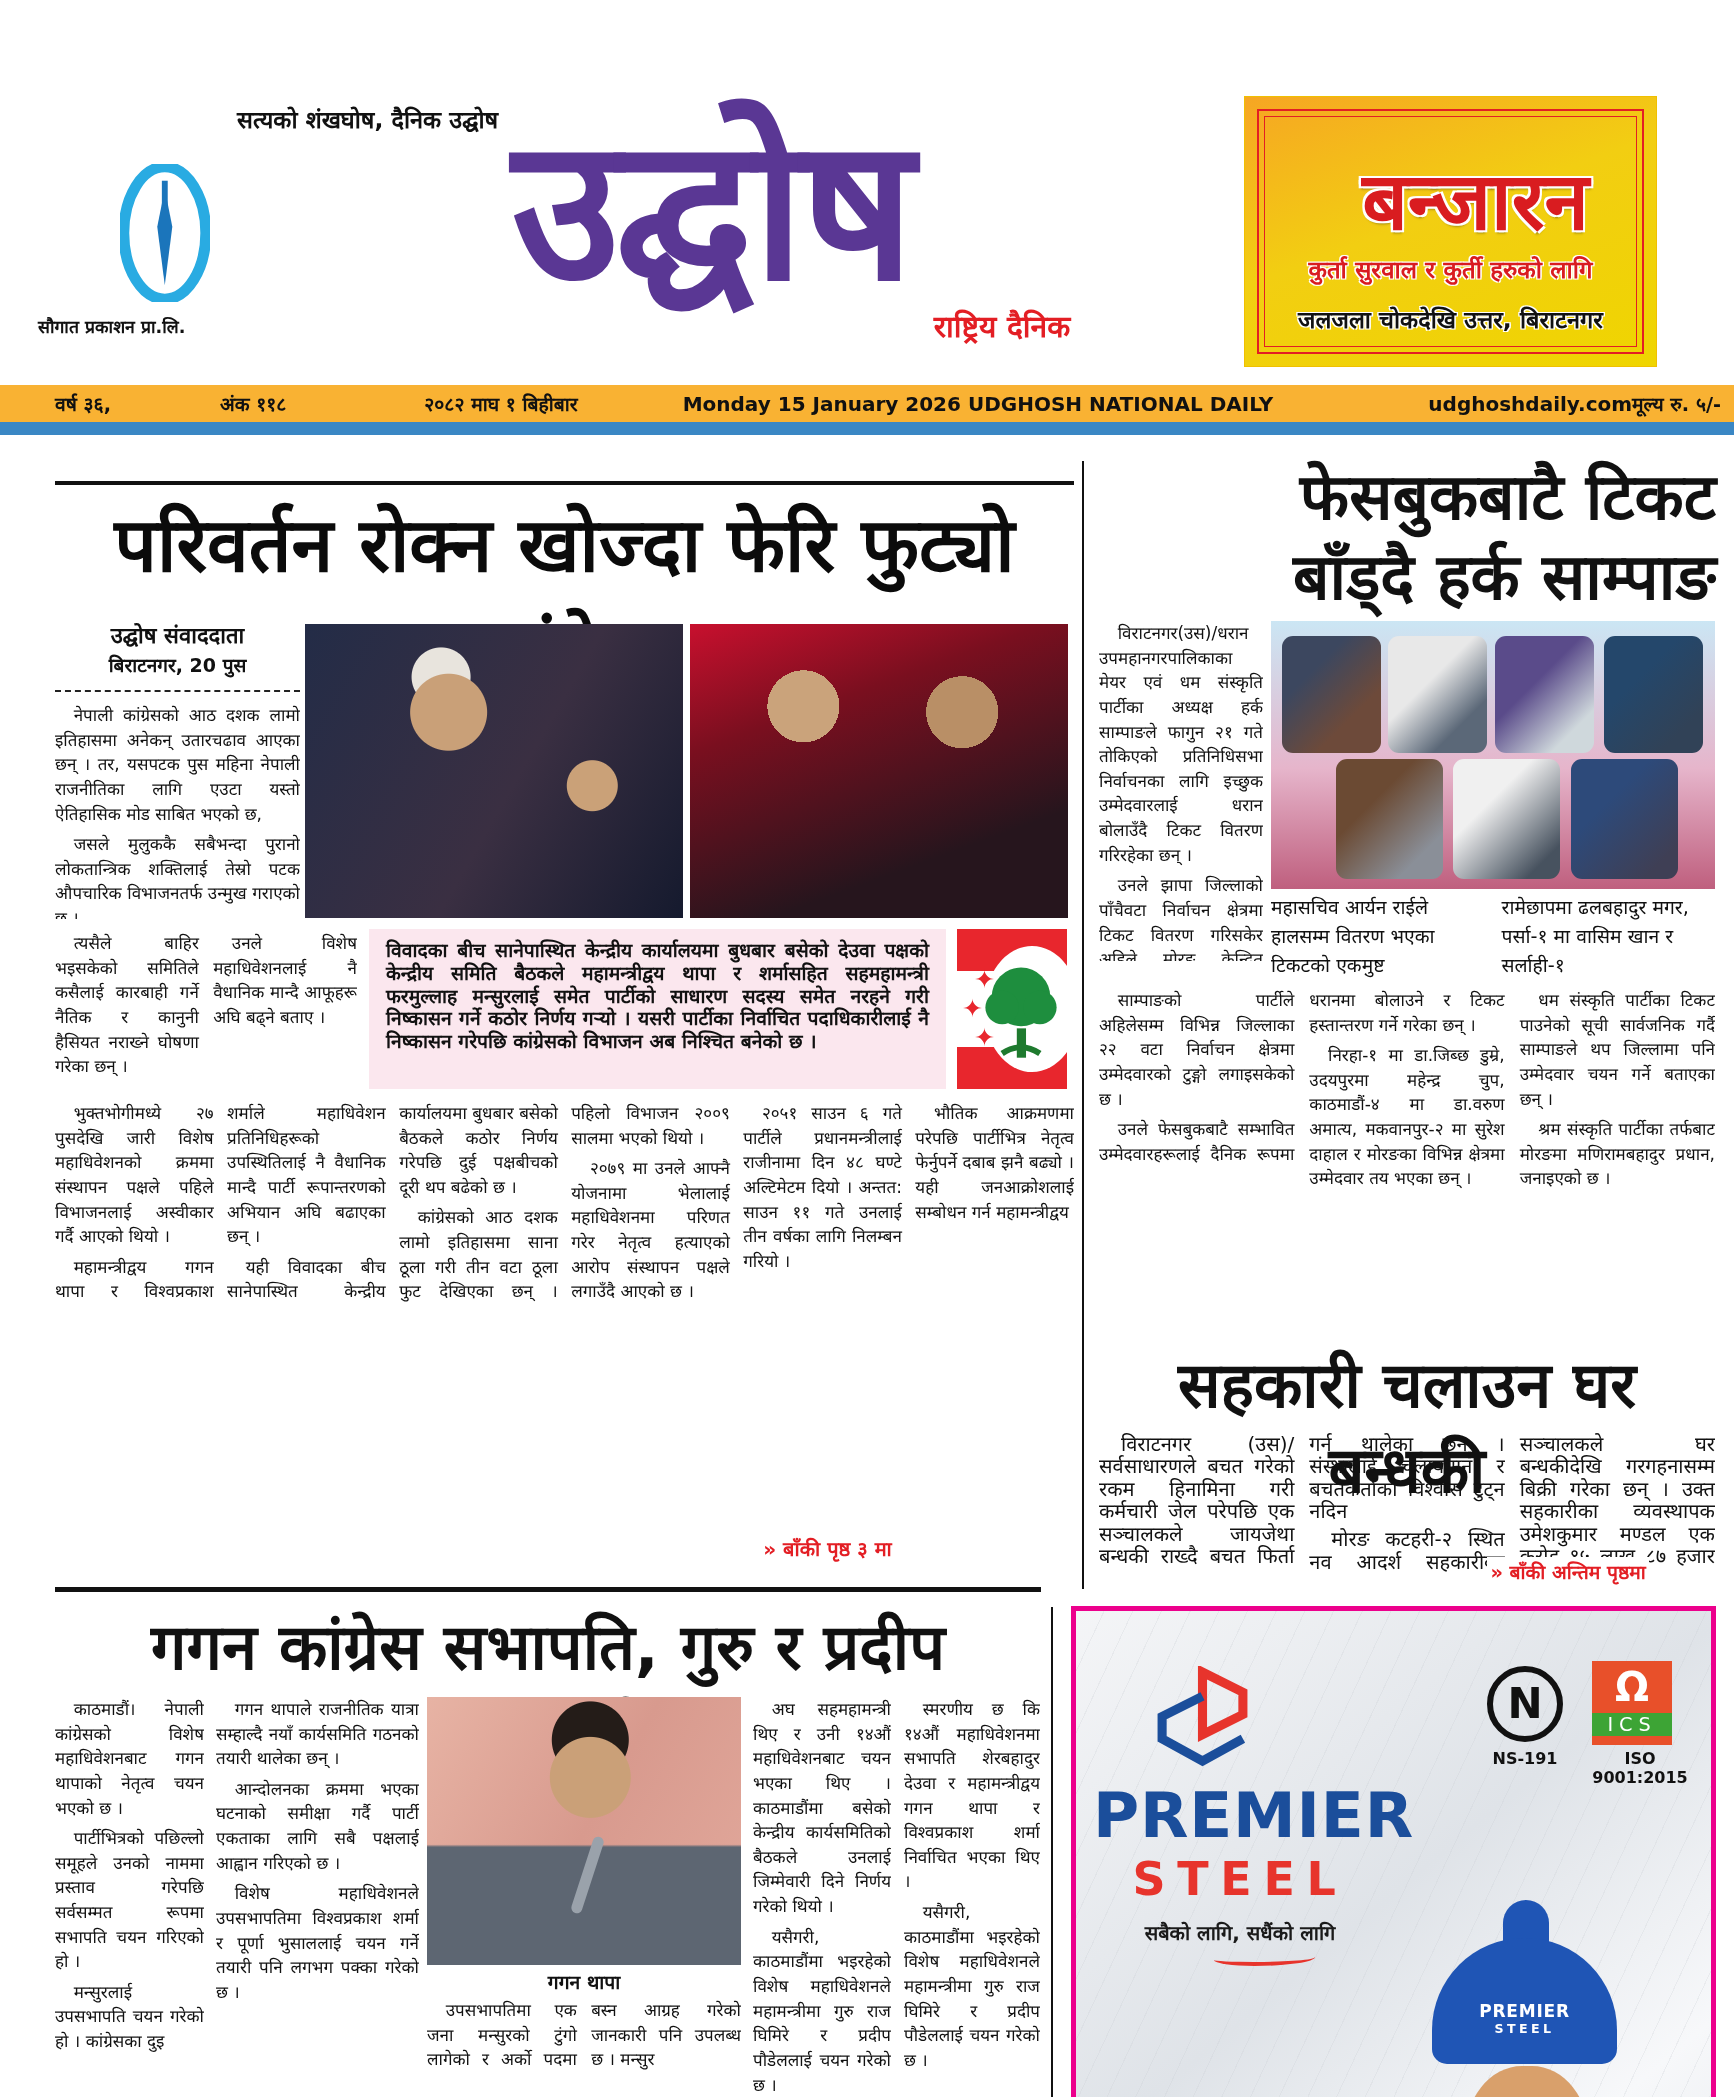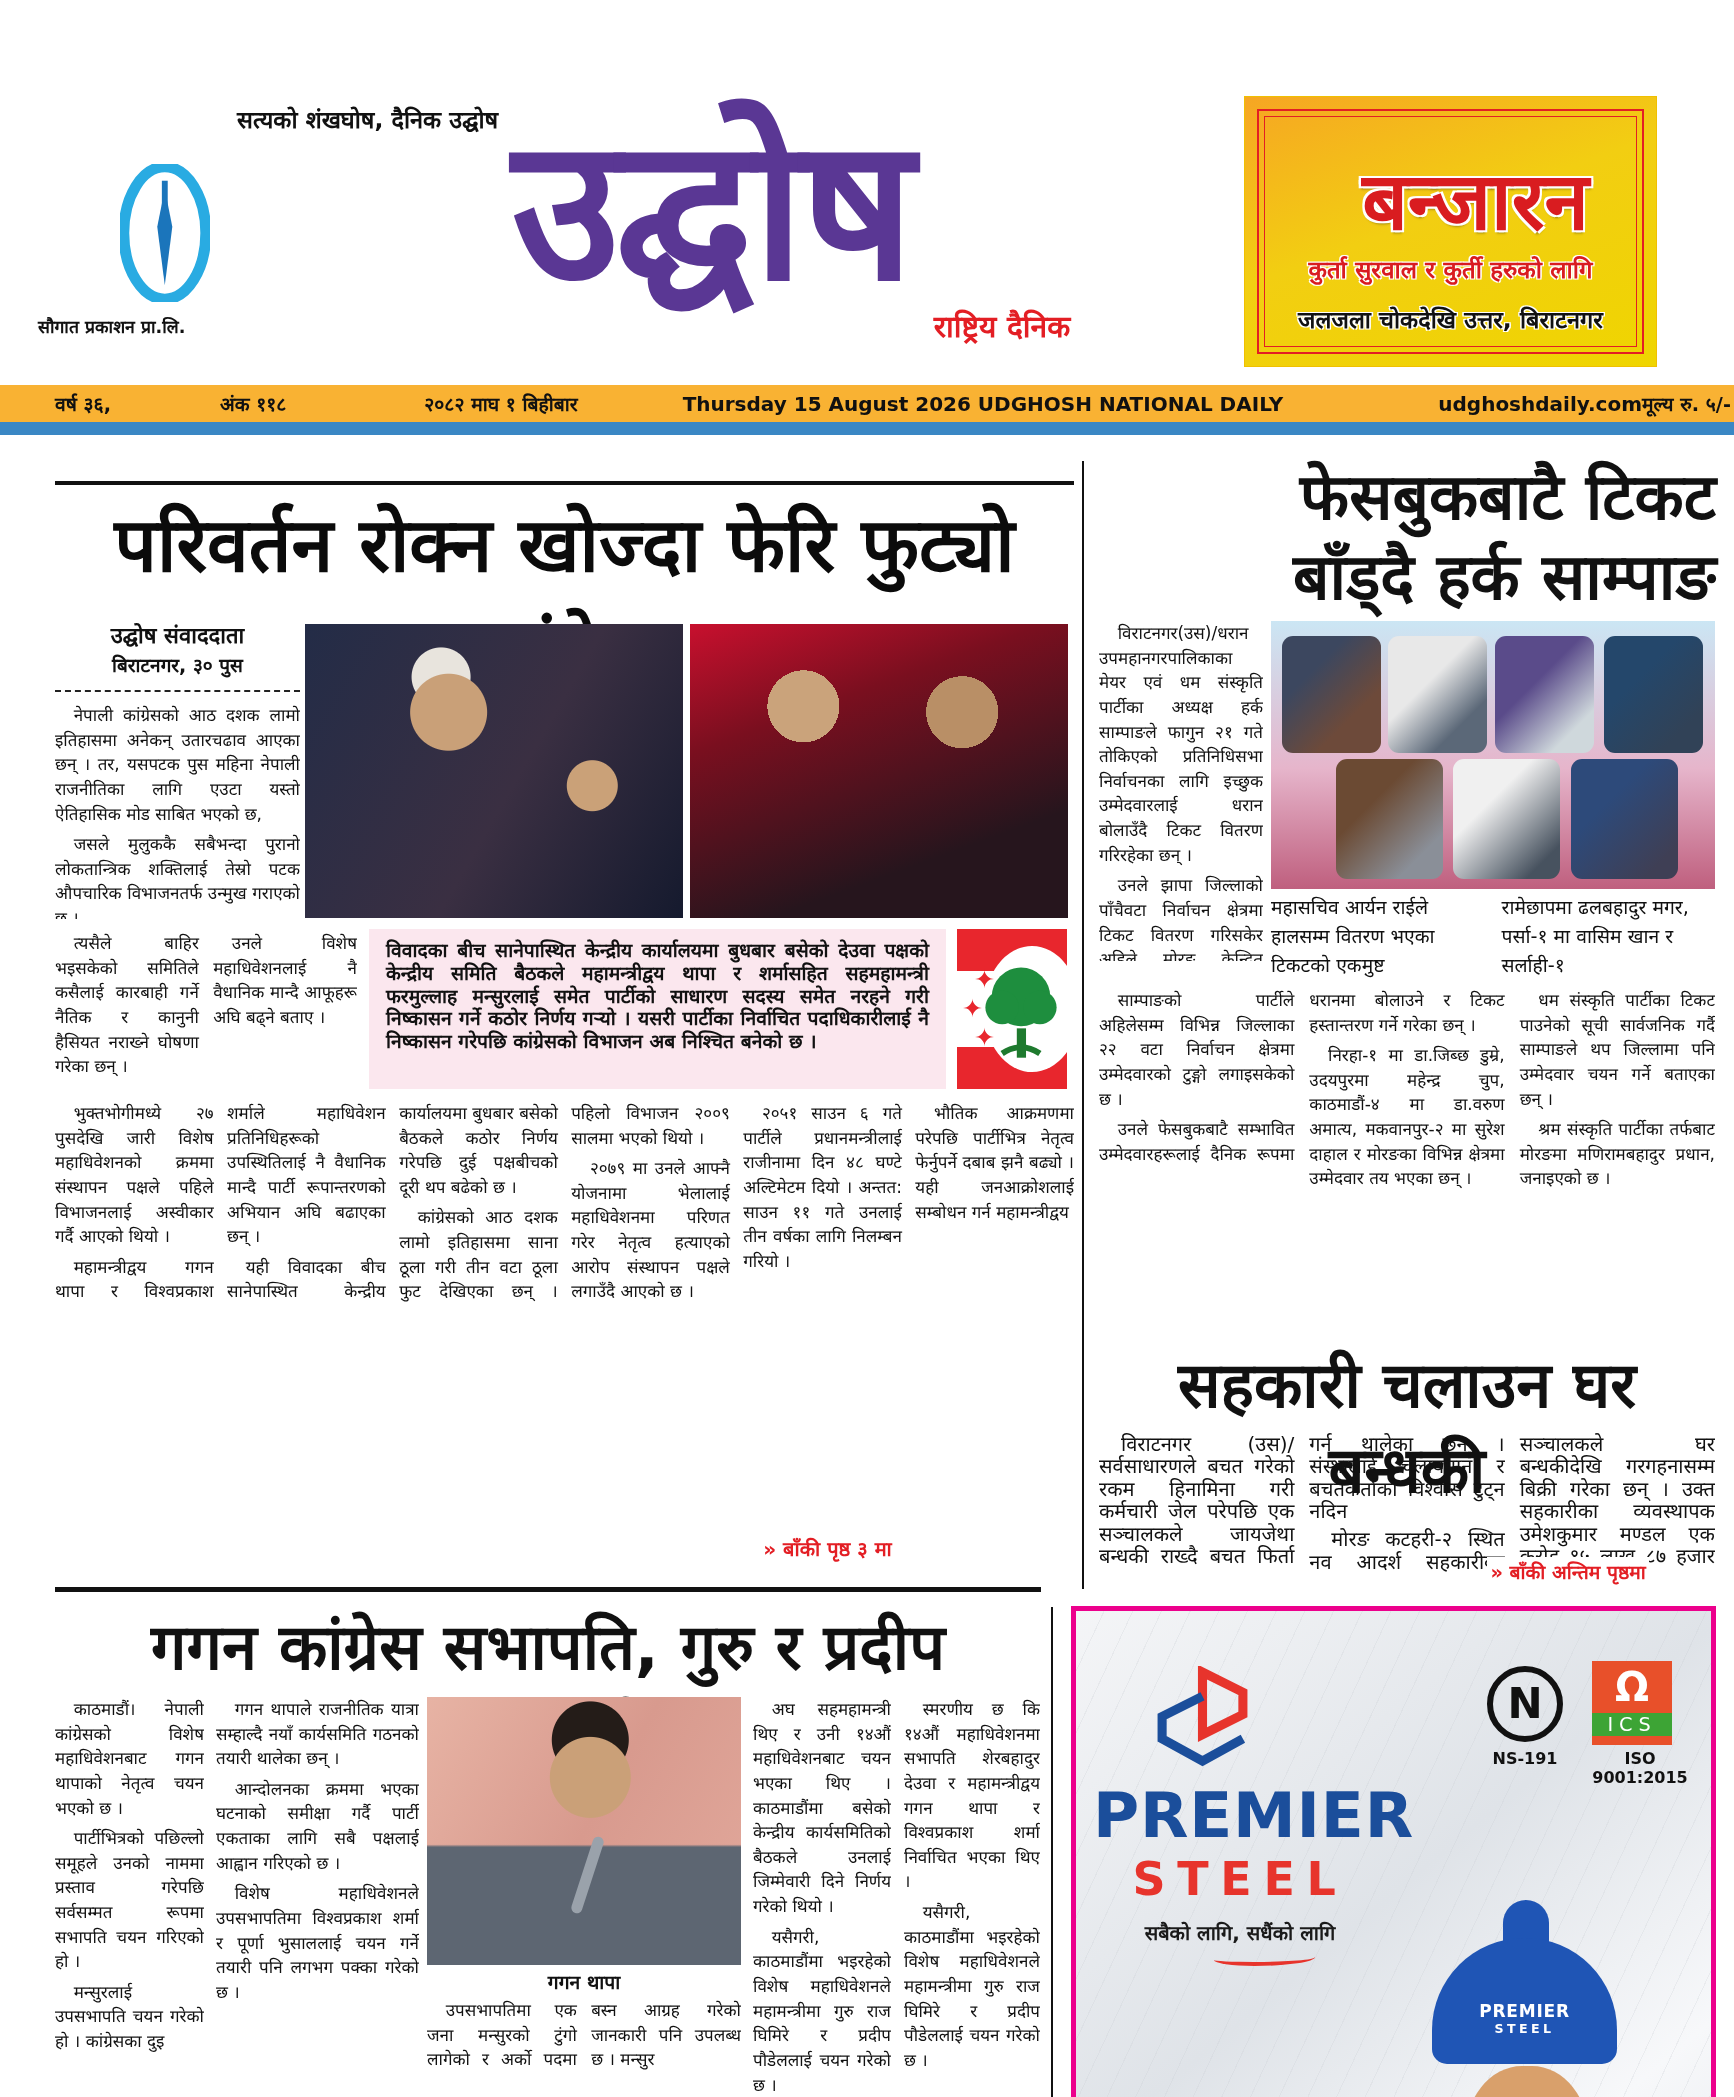--- a/index.html
+++ b/index.html
@@ -174,34 +174,34 @@
     </div>
     <div id="bj-title" class="abs">बन्जारन</div>
     <div id="bj-tag" class="abs">कुर्ता सुरवाल र कुर्ती हरुको लागि</div>
     <div id="bj-addr" class="abs">जलजला चोकदेखि उत्तर, बिराटनगर</div>
   </div>
 
   <div id="datebar" class="abs">
     <span id="db-year">वर्ष ३६,</span>
     <span id="db-issue">अंक ११८</span>
     <span id="db-nep">२०८२ माघ १ बिहीबार</span>
-    <span id="db-eng">Thursday 15 August 2026 UDGHOSH NATIONAL DAILY</span>
+    <span id="db-eng">Monday 15 January 2026 UDGHOSH NATIONAL DAILY</span>
     <span id="db-web">udghoshdaily.com</span>
     <span id="db-price">मूल्य रु. ५/-</span>
   </div>
   <div id="bluestripe" class="abs"></div>
 
   <div id="rule-top" class="abs"></div>
   <div id="div-main" class="abs"></div>
 
   <div id="s1-headline" class="abs">परिवर्तन रोक्न खोज्दा फेरि फुट्यो कांग्रेस</div>
 
   <div id="s1-col1" class="abs">
     <div id="s1-byline">उद्घोष संवाददाता</div>
-    <div id="s1-place">बिराटनगर, ३० पुस</div>
+    <div id="s1-place">बिराटनगर, 20 पुस</div>
     <div id="s1-dash"></div>
     <div class="bodytext just">
       <p>नेपाली कांग्रेसको आठ दशक लामो इतिहासमा अनेकन् उतारचढाव आएका छन् । तर, यसपटक पुस महिना नेपाली राजनीतिका लागि एउटा यस्तो ऐतिहासिक मोड साबित भएको छ,</p>
       <p>जसले मुलुककै सबैभन्दा पुरानो लोकतान्त्रिक शक्तिलाई तेस्रो पटक औपचारिक विभाजनतर्फ उन्मुख गराएको छ ।</p>
 
     </div>
   </div>
 
   <div id="s1-photo1" class="abs"></div>
   <div id="s1-photo2" class="abs"></div>

